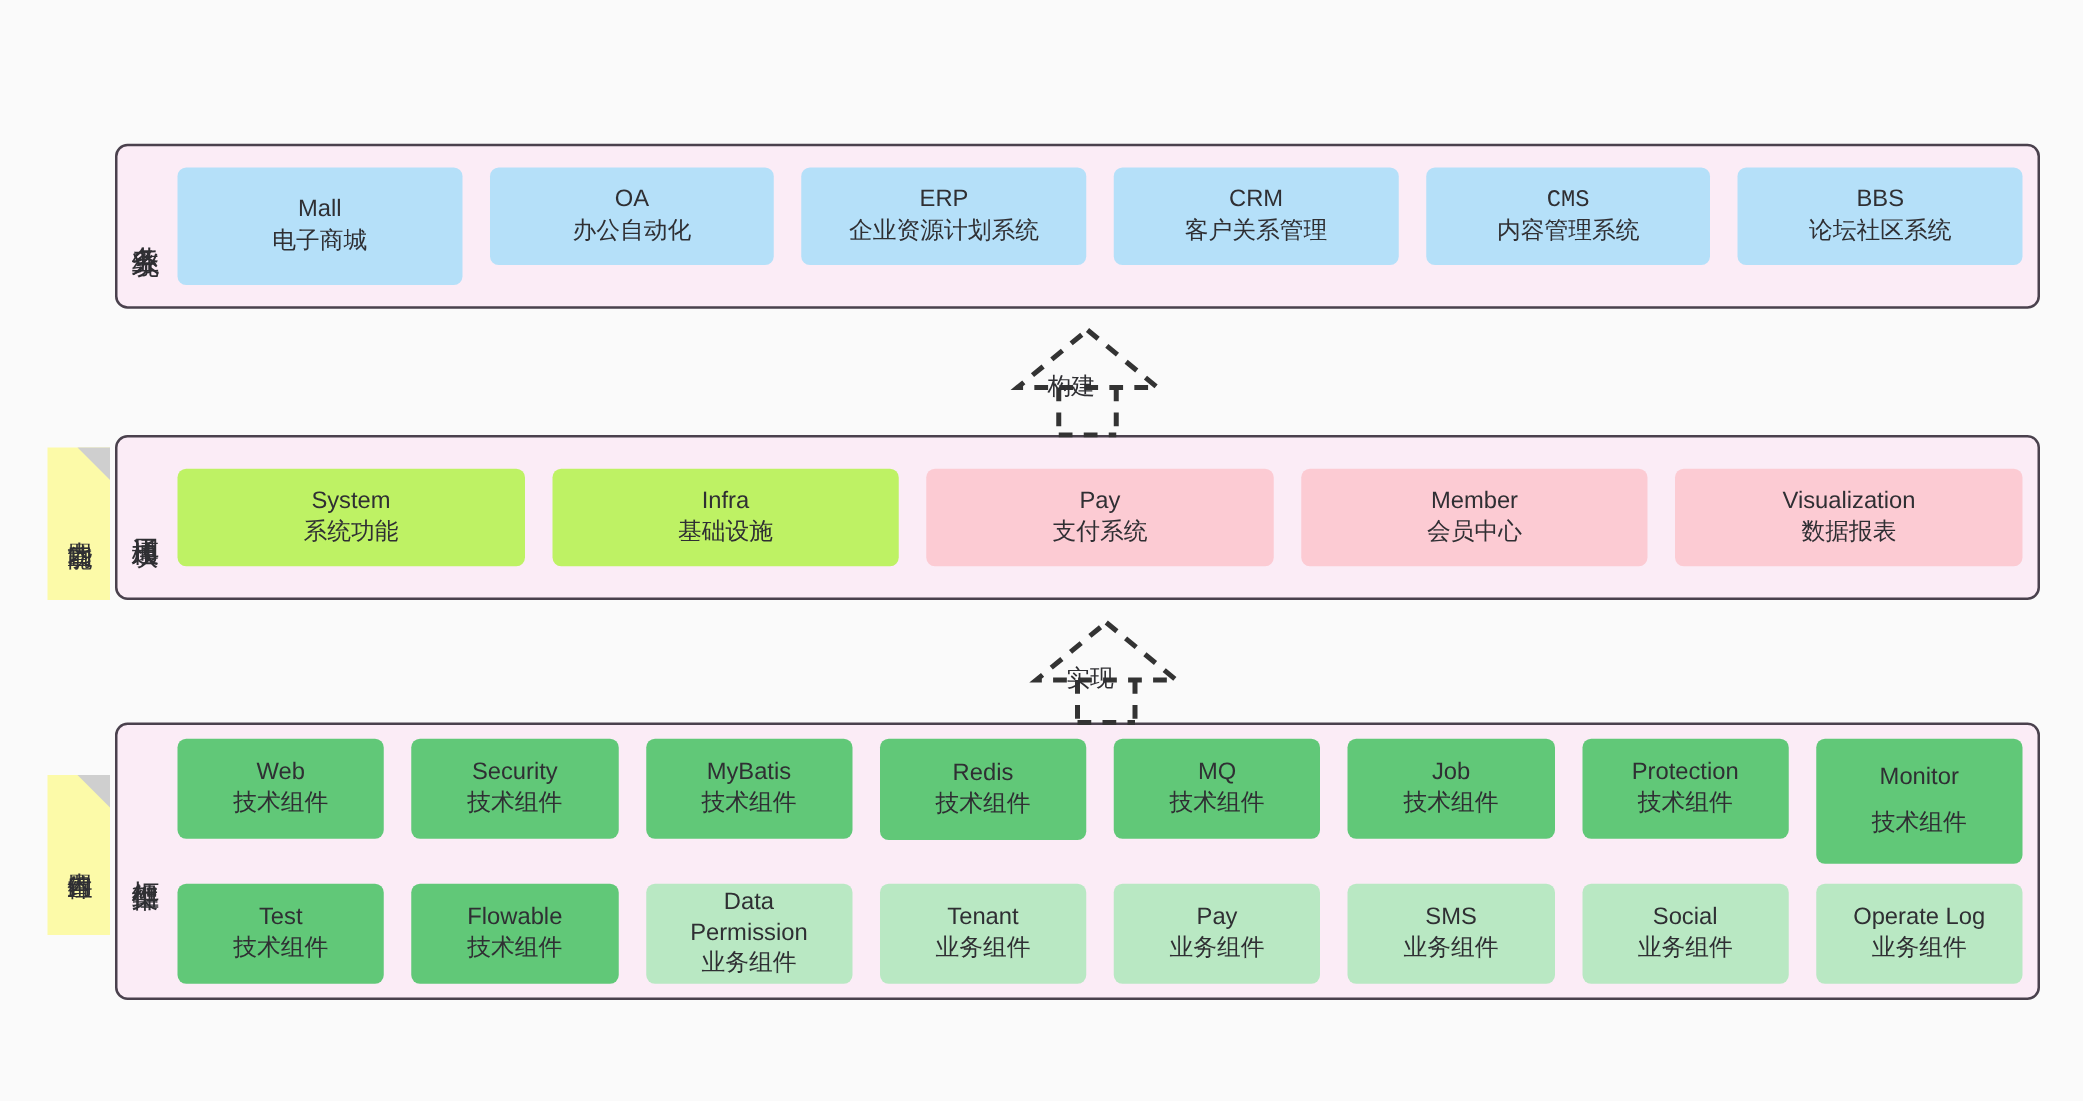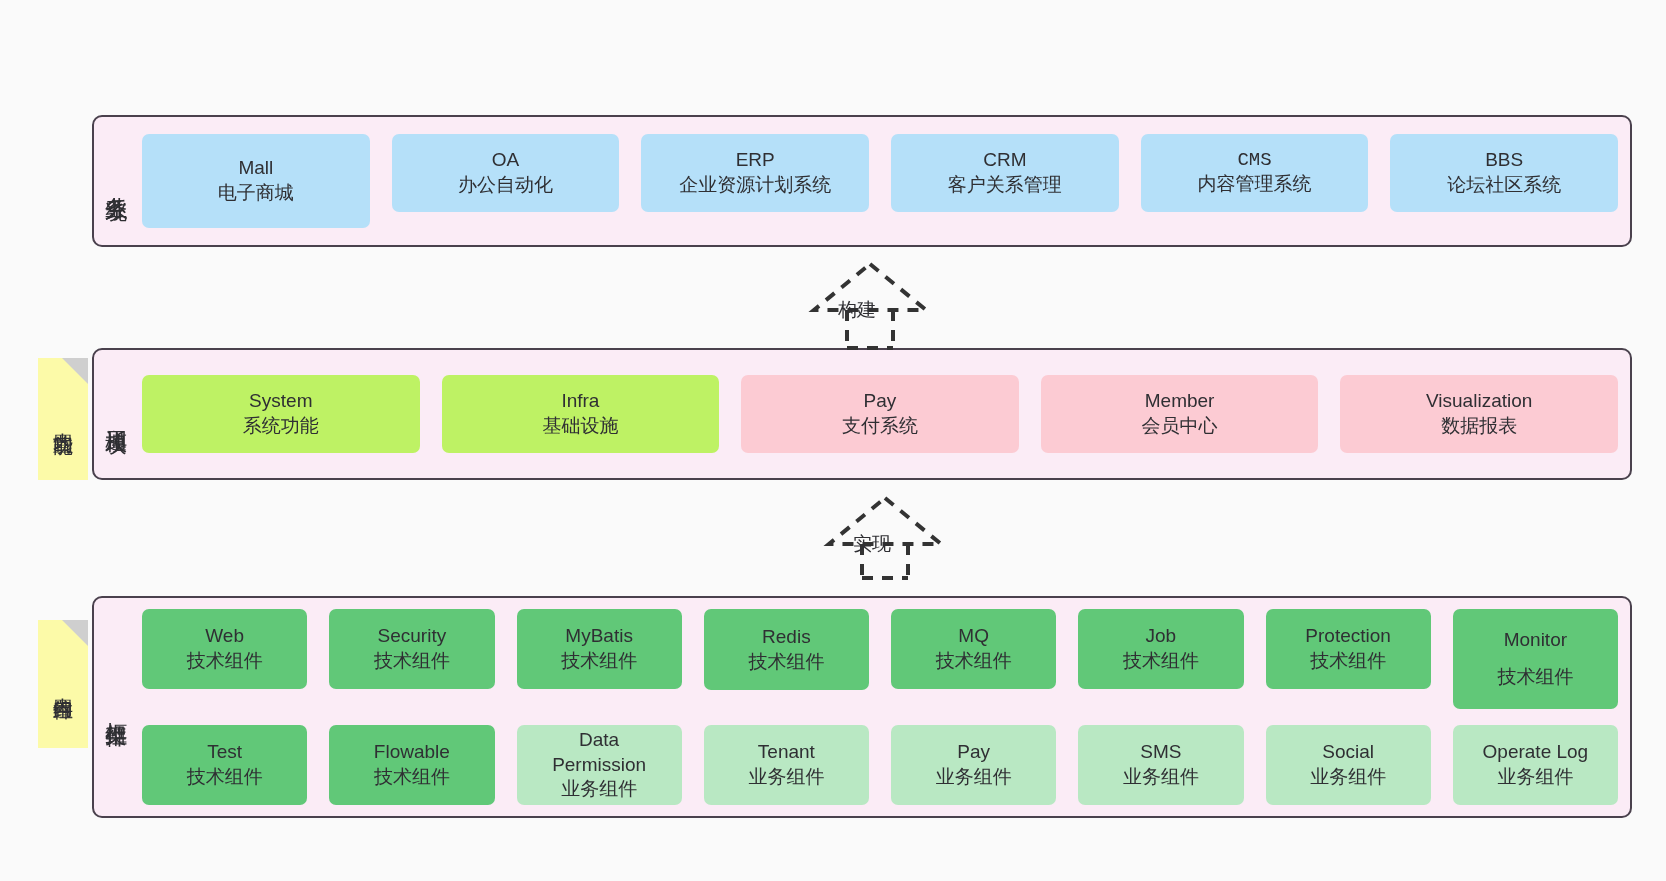--- a/index.html
+++ b/index.html
@@ -214,21 +214,21 @@
       <path d="M 57 52 L 57 88 M 103 52 L 103 88 M 57 86 L 103 86" fill="none" stroke="#333333" stroke-width="4" stroke-dasharray="11,9"></path>
     </svg>
     <span class="conn-label" style="left:48px; top:42px;">实现</span>
   </div>
 
   <div class="note" style="left:38px; top:620px; width:50px; height:128px;">
     <span class="fold"></span>
     <span>内置组件</span>
   </div>
 
-  <div class="layer" id="layer-framework" style="left:92px; top:578px; width:1540px; height:222px;margin-top:18px;">
+  <div class="layer" id="layer-framework" style="left:92px; top:578px; width:1540px; height:222px;">
     <div class="layer-title">框架组件</div>
     <div class="layer-body" style="gap:16px;">
 
       <div class="row">
         <div class="cell c-green" style="height:80px;">
           <span class="t1">Web</span>
           <span class="t2">技术组件</span>
         </div>
         <div class="cell c-green" style="height:80px;">
           <span class="t1">Security</span>

